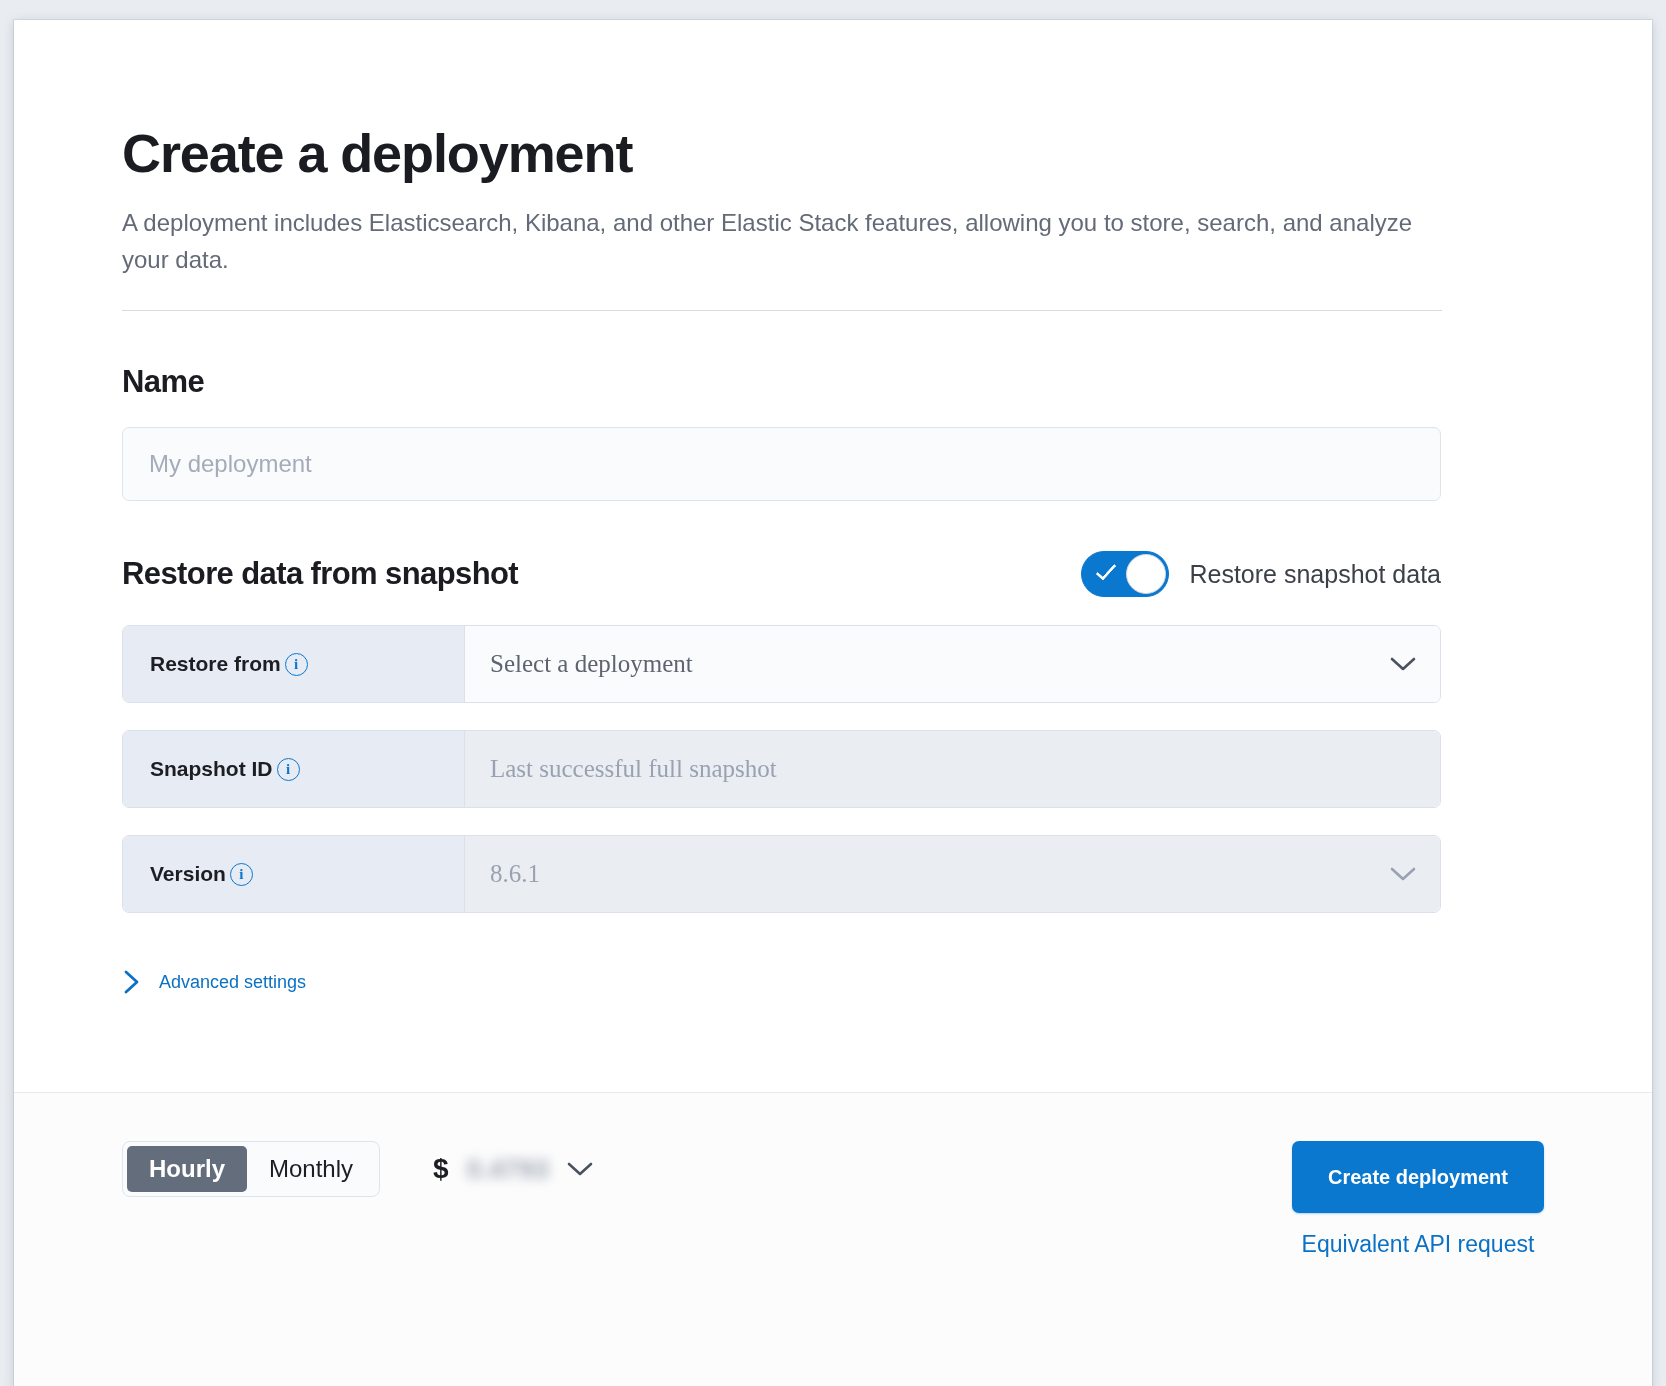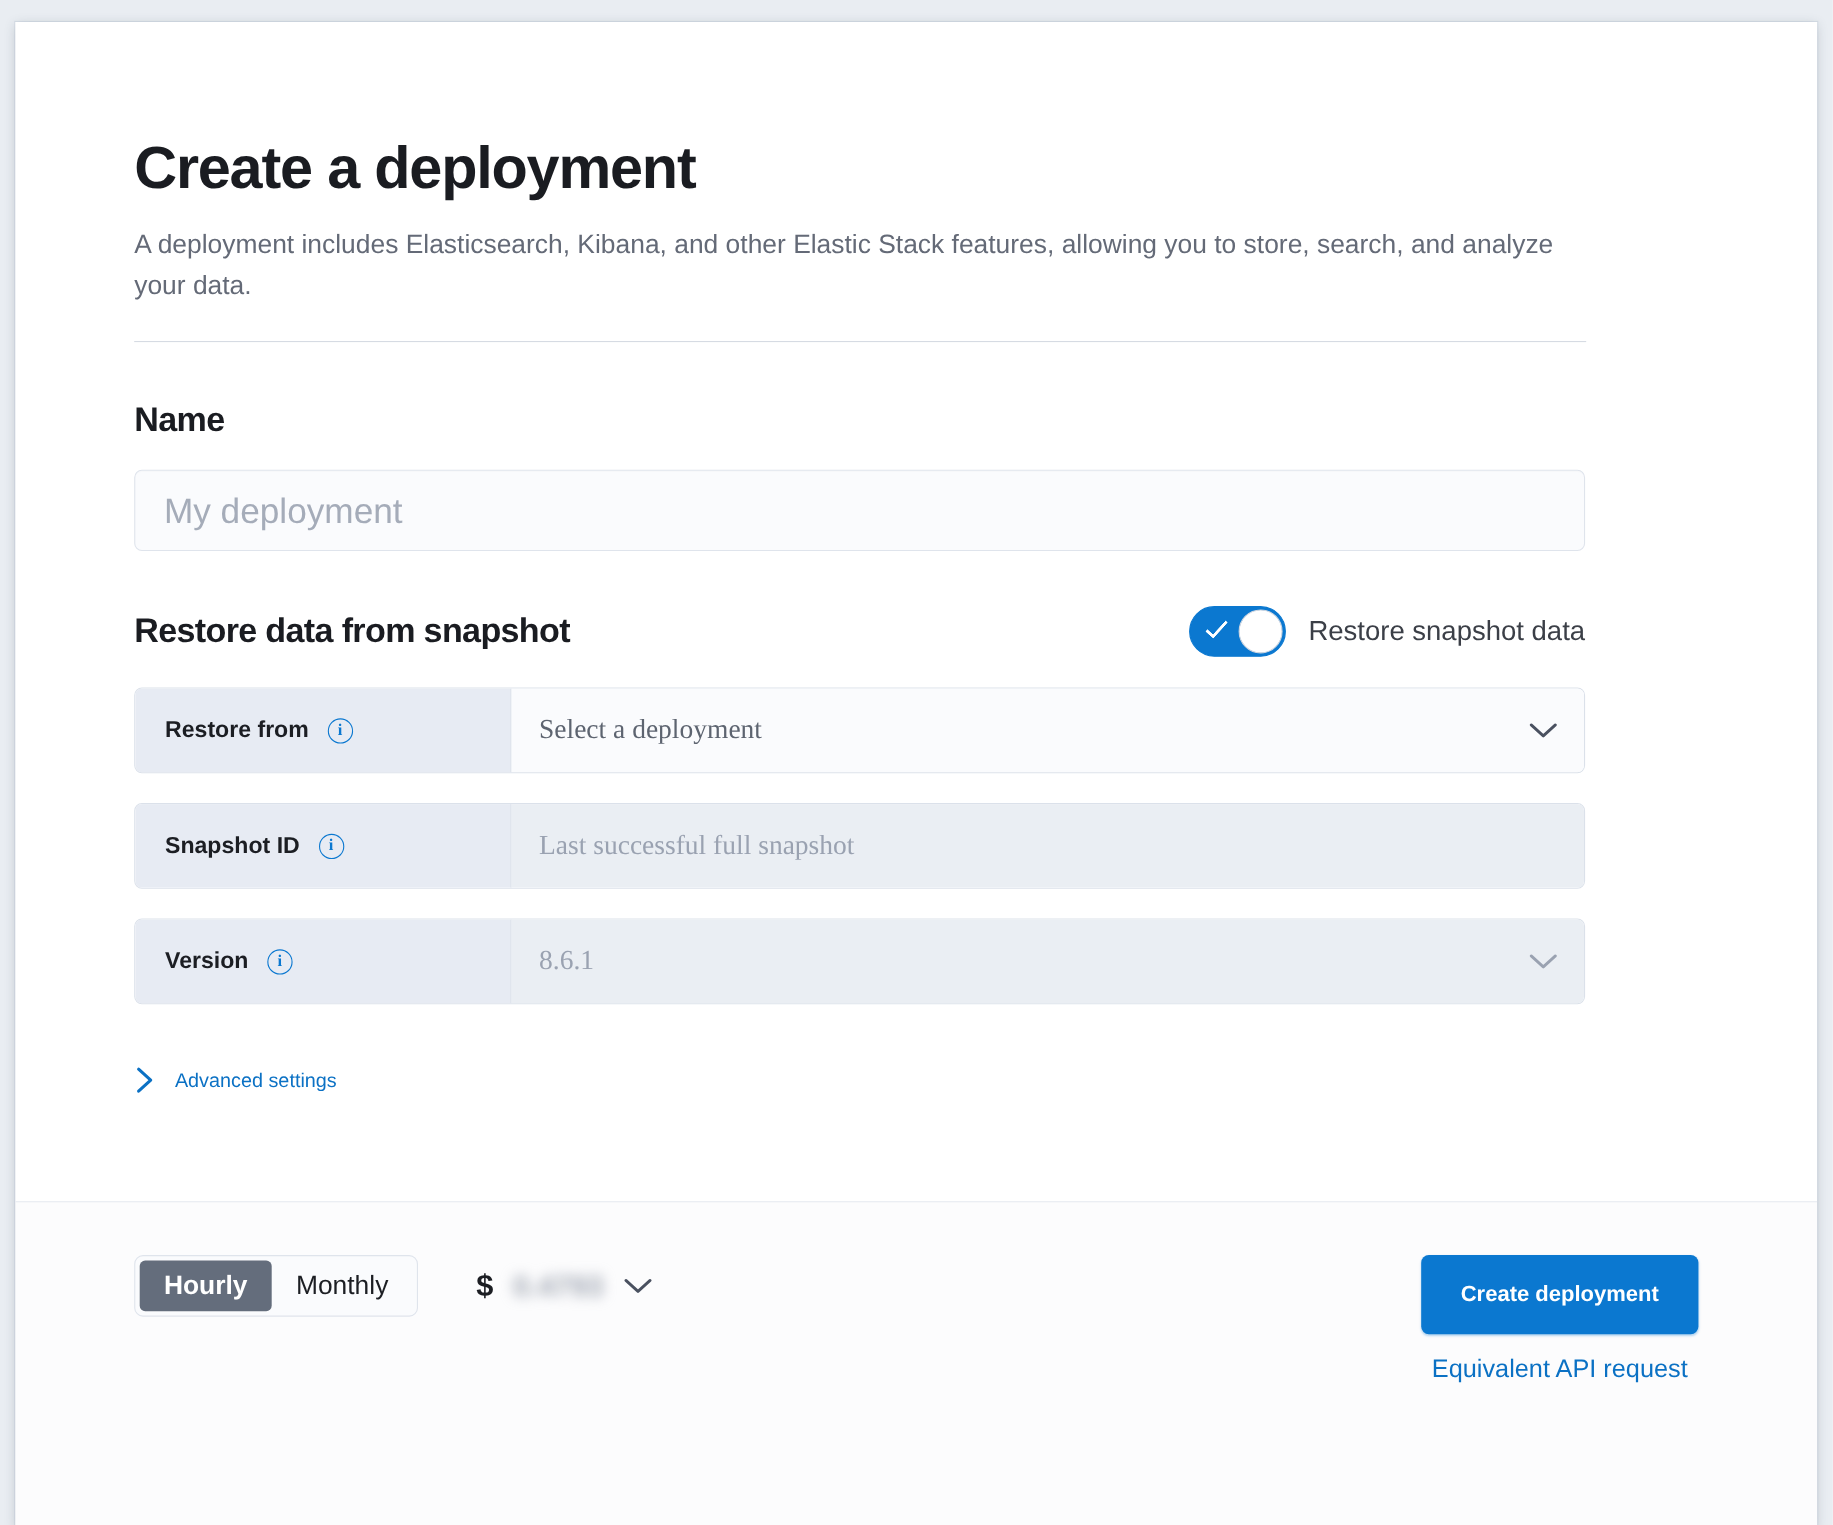--- a/index.html
+++ b/index.html
@@ -72,21 +72,21 @@
   .text-input {
     margin-top: 27px;
     width: 1319px;
     height: 74px;
     background: #fafbfd;
     border: 1px solid #dfe4ec;
     border-radius: 7px;
     display: flex;
     align-items: center;
     padding: 0 26px;
-    font-size: 32px;
+    font-size: 24px;
     color: #a5acb9;
     box-shadow: inset 0 1px 1px rgba(0,0,0,.015);
   }
 
   
   .restore-head {
     margin-top: 50px;
     display: flex;
     align-items: center;
     width: 1319px;
@@ -142,21 +142,21 @@
     overflow: hidden;
     margin-bottom: 27px;
     border: 1px solid #dbe1ea;
   }
   .form-row .prepend {
     width: 342px;
     background: #e7ebf3;
     display: flex;
     align-items: center;
     padding-left: 27px;
-    gap: 17px;
+    gap: 4px;
     border-right: 1px solid #dbe1ea;
     flex: 0 0 auto;
   }
   .prepend-label {
     font-size: 21px;
     font-weight: 700;
     color: #1c1e23;
     white-space: nowrap;
   }
   .info-icon {

